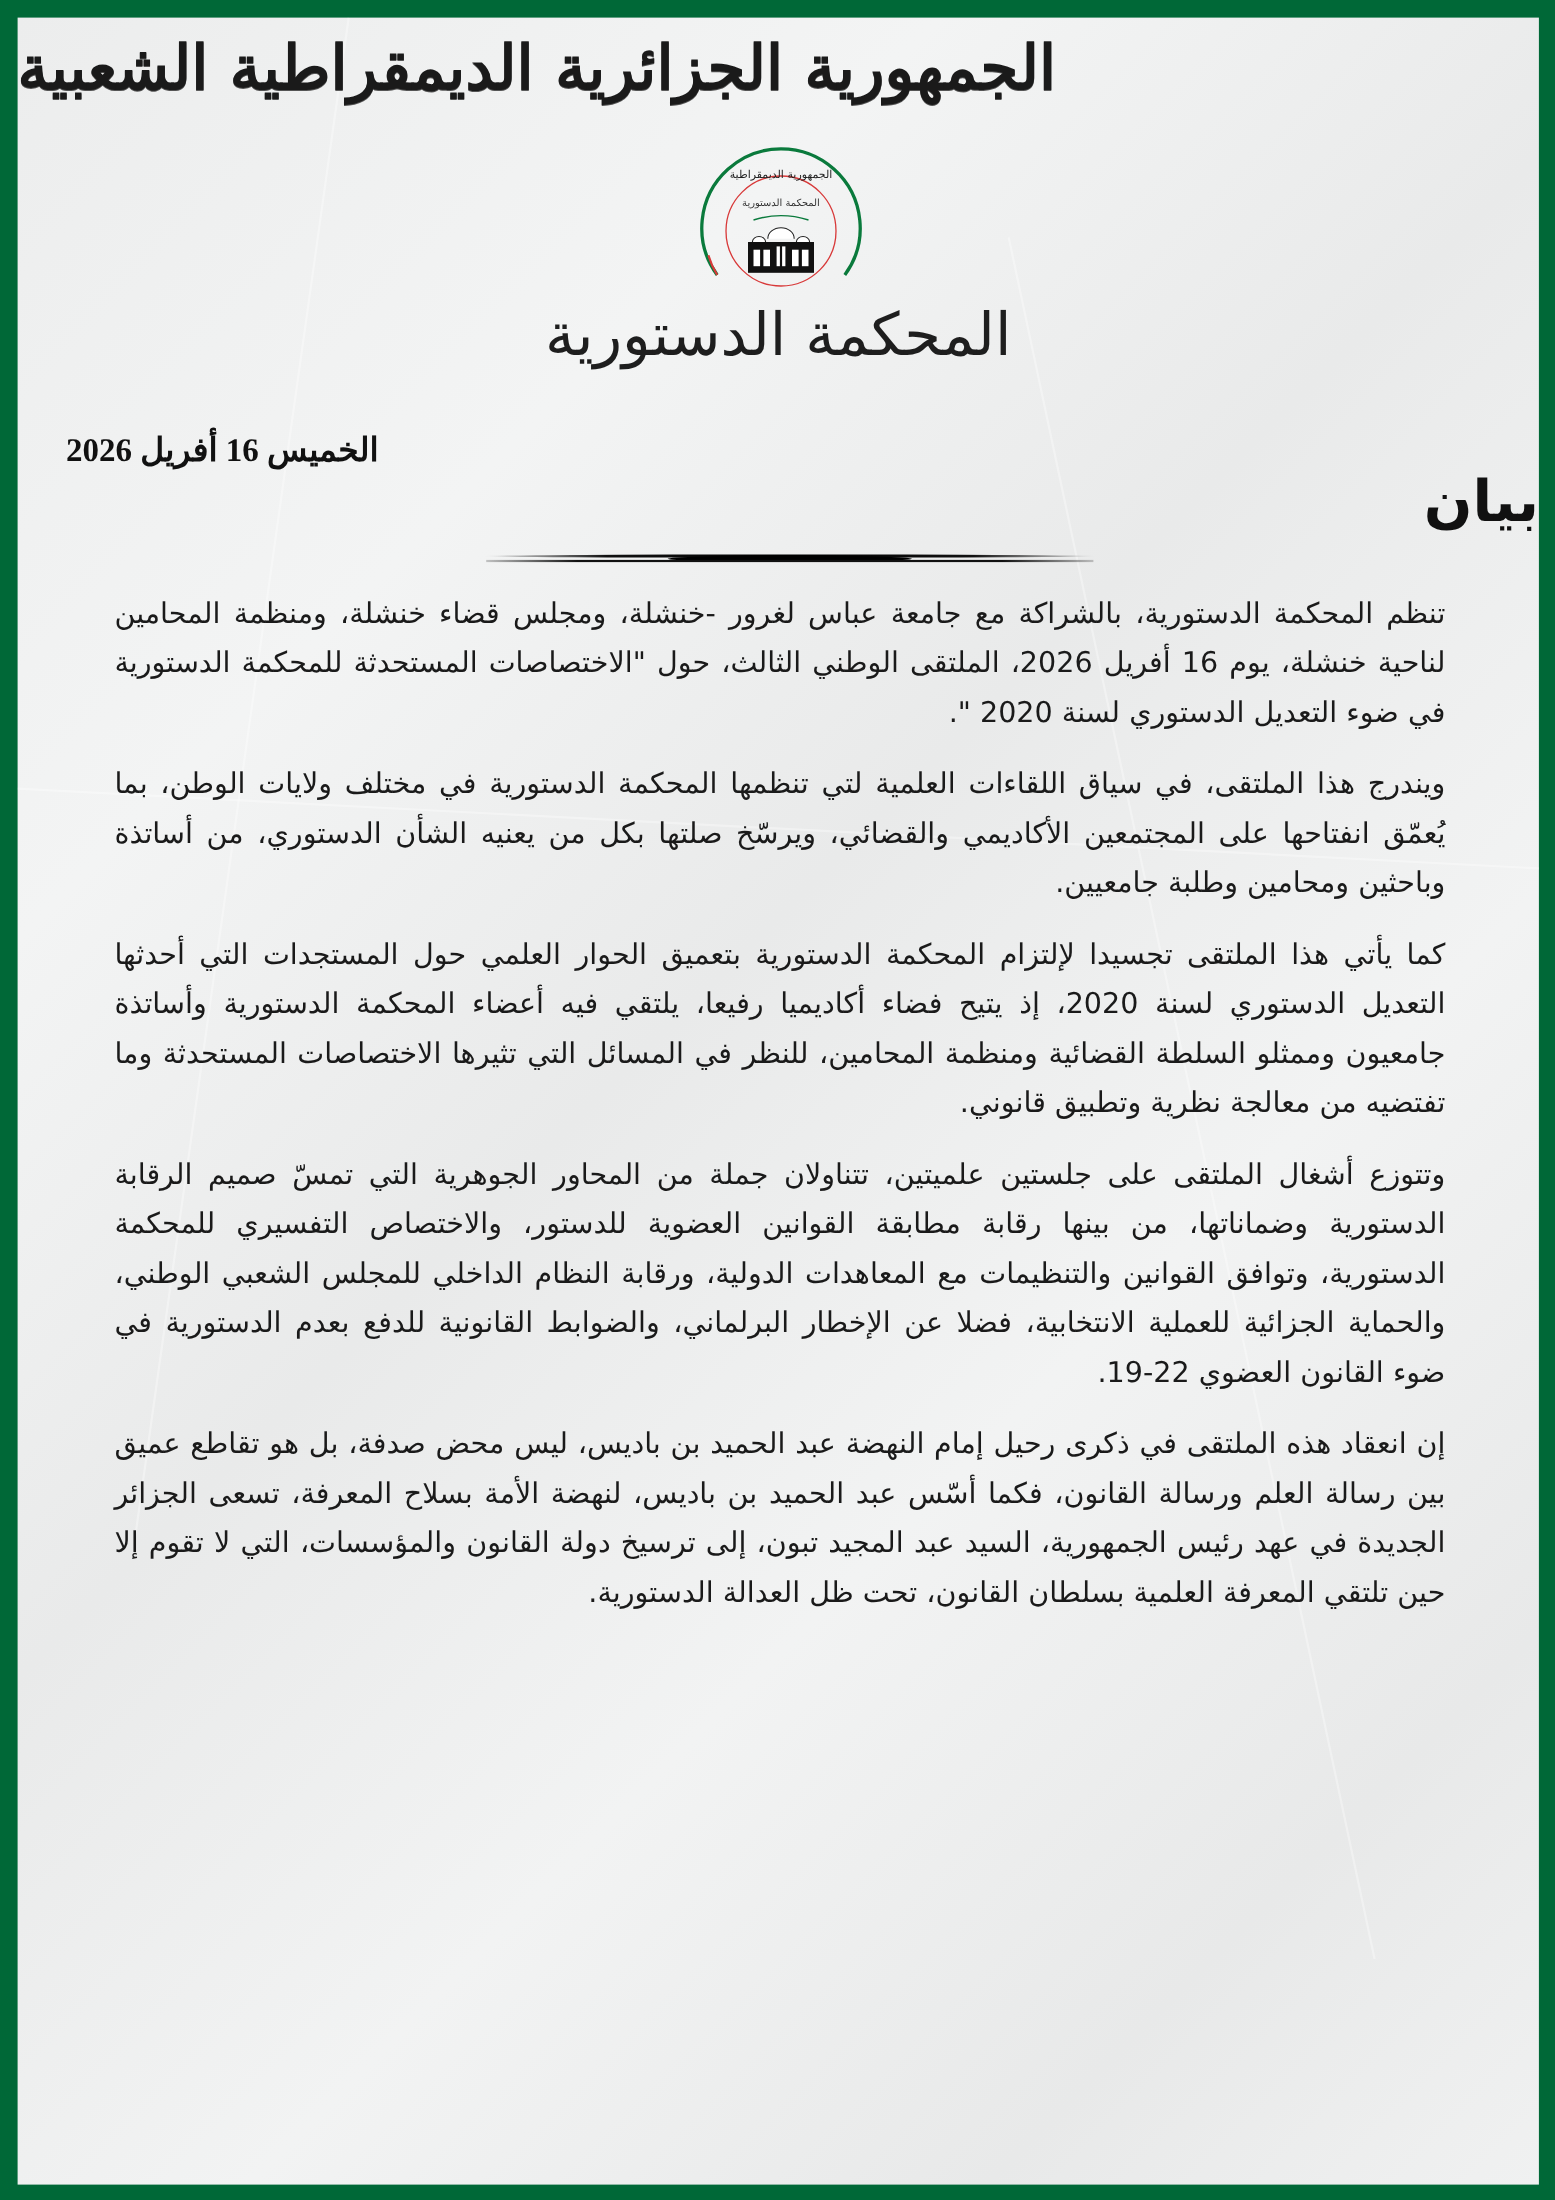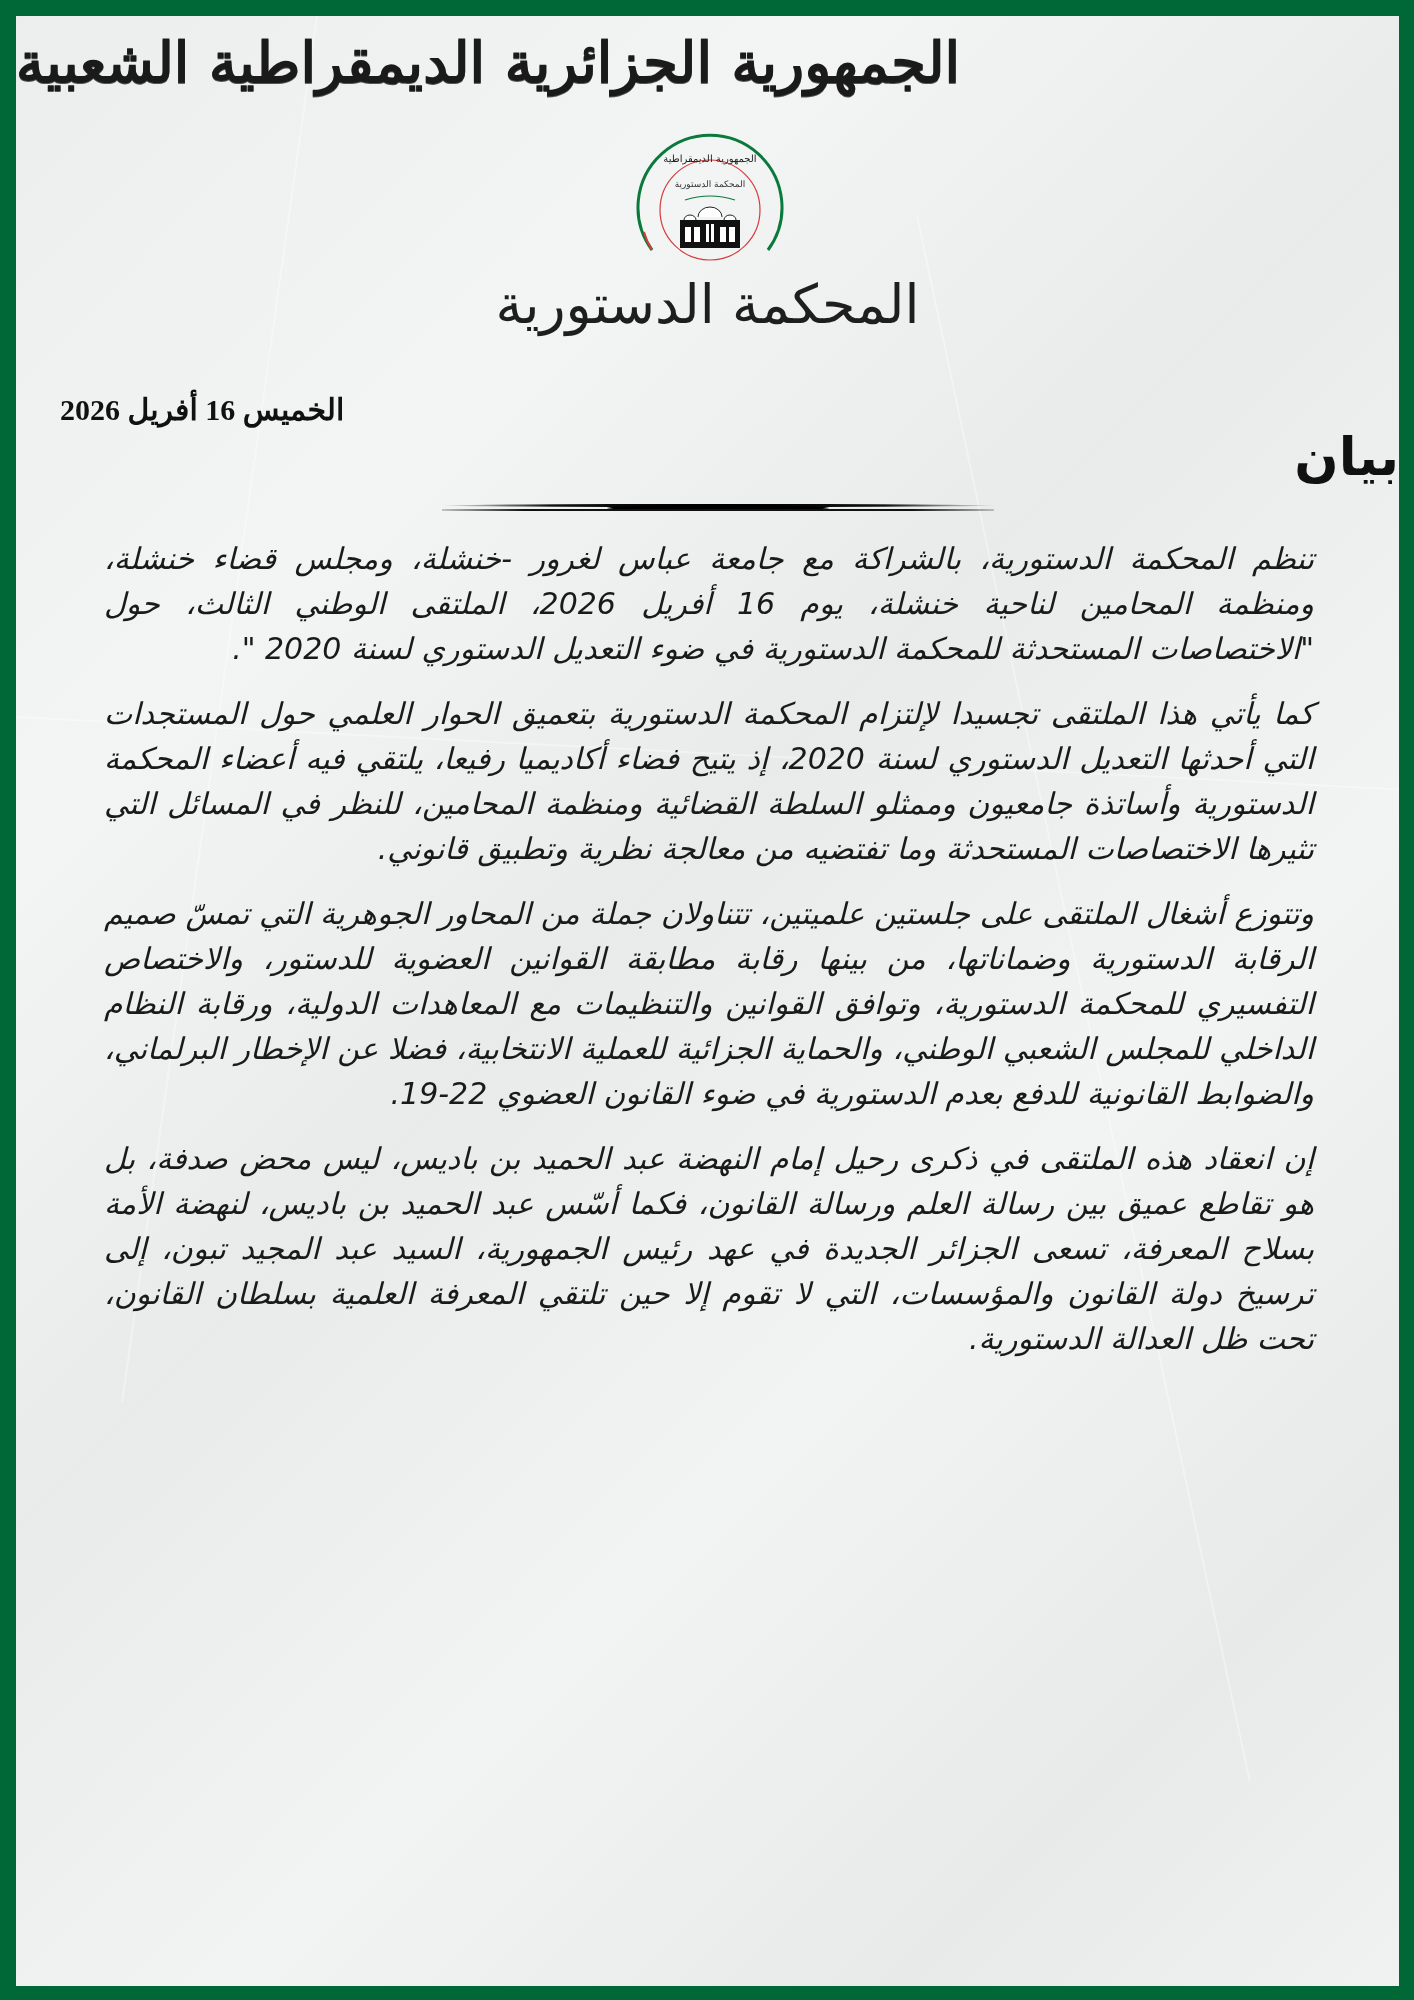--- a/index.html
+++ b/index.html
@@ -52,23 +52,22 @@
     position: absolute; left: 2px; right: 2px; top: 5px; height: 2px;
     background: linear-gradient(90deg, rgba(0,0,0,0.2) 0%, #111 15%, #111 85%, rgba(0,0,0,0.2) 100%);
   }
   .divider .core {
     position: absolute; left: 30%; right: 30%; top: 1px; height: 6px;
     background: #000; border-radius: 50%;
   }
   .body-text {
     position: absolute; left: 88px; top: 520px; width: 1210px;
     direction: rtl; text-align: justify; text-align-last: right;
-    font-family: "DejaVu Sans", sans-serif; font-size: 30px; line-height: 45px;
+    font-family: "DejaVu Sans", sans-serif; font-size: 26px; line-height: 45px;
     color: #1a1a1a;
-    font-style: italic;
   }
   .body-text p { margin: 0 0 20px 0; }
 </style>
 </head>
 <body>
 
 <div class="page">
   <div class="crease" style="left:300px;top:0;width:2px;height:1400px;transform:rotate(8deg);"></div>
   <div class="crease" style="left:900px;top:200px;width:2px;height:1600px;transform:rotate(-12deg);"></div>
   <div class="crease" style="left:0;top:700px;width:1400px;height:2px;transform:rotate(3deg);"></div>
@@ -103,17 +102,18 @@
   <div class="title">بيان</div>
 
   <div class="divider">
     <div class="l1"></div>
     <div class="core"></div>
     <div class="l2"></div>
   </div>
 
   <div class="body-text">
     <p>تنظم المحكمة الدستورية، بالشراكة مع جامعة عباس لغرور -خنشلة، ومجلس قضاء خنشلة، ومنظمة المحامين لناحية خنشلة، يوم 16 أفريل 2026، الملتقى الوطني الثالث، حول "الاختصاصات المستحدثة للمحكمة الدستورية في ضوء التعديل الدستوري لسنة 2020 ".</p>
+    <p>ويندرج هذا الملتقى، في سياق اللقاءات العلمية لتي تنظمها المحكمة الدستورية في مختلف ولايات الوطن، بما يُعمّق انفتاحها على المجتمعين الأكاديمي والقضائي، ويرسّخ صلتها بكل من يعنيه الشأن الدستوري، من أساتذة وباحثين ومحامين وطلبة جامعيين.</p>
     <p>كما يأتي هذا الملتقى تجسيدا لإلتزام المحكمة الدستورية بتعميق الحوار العلمي حول المستجدات التي أحدثها التعديل الدستوري لسنة 2020، إذ يتيح فضاء أكاديميا رفيعا، يلتقي فيه أعضاء المحكمة الدستورية وأساتذة جامعيون وممثلو السلطة القضائية ومنظمة المحامين، للنظر في المسائل التي تثيرها الاختصاصات المستحدثة وما تفتضيه من معالجة نظرية وتطبيق قانوني.</p>
     <p>وتتوزع أشغال الملتقى على جلستين علميتين، تتناولان جملة من المحاور الجوهرية التي تمسّ صميم الرقابة الدستورية وضماناتها، من بينها رقابة مطابقة القوانين العضوية للدستور، والاختصاص التفسيري للمحكمة الدستورية، وتوافق القوانين والتنظيمات مع المعاهدات الدولية، ورقابة النظام الداخلي للمجلس الشعبي الوطني، والحماية الجزائية للعملية الانتخابية، فضلا عن الإخطار البرلماني، والضوابط القانونية للدفع بعدم الدستورية في ضوء القانون العضوي 22-19.</p>
     <p>إن انعقاد هذه الملتقى في ذكرى رحيل إمام النهضة عبد الحميد بن باديس، ليس محض صدفة، بل هو تقاطع عميق بين رسالة العلم ورسالة القانون، فكما أسّس عبد الحميد بن باديس، لنهضة الأمة بسلاح المعرفة، تسعى الجزائر الجديدة في عهد رئيس الجمهورية، السيد عبد المجيد تبون، إلى ترسيخ دولة القانون والمؤسسات، التي لا تقوم إلا حين تلتقي المعرفة العلمية بسلطان القانون، تحت ظل العدالة الدستورية.</p>
   </div>
 </div>
 
 </body></html>

